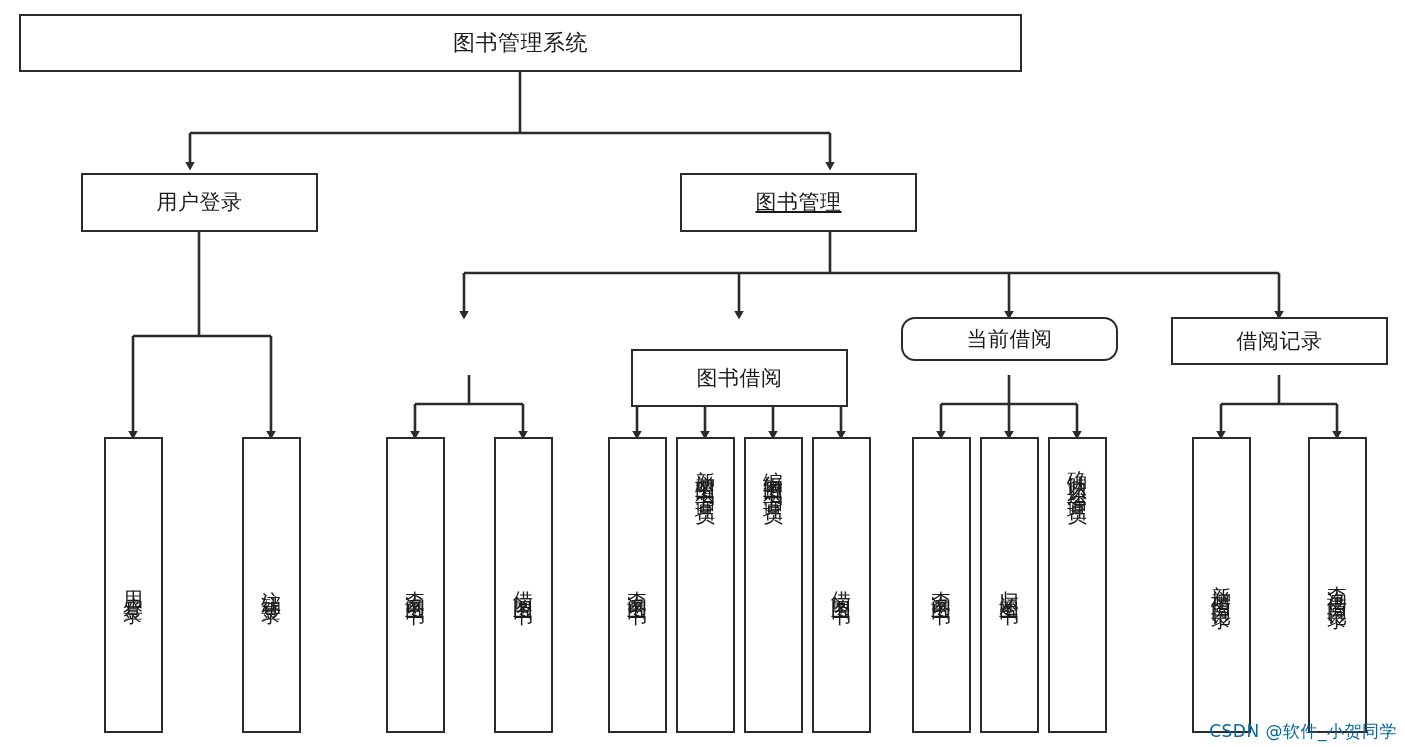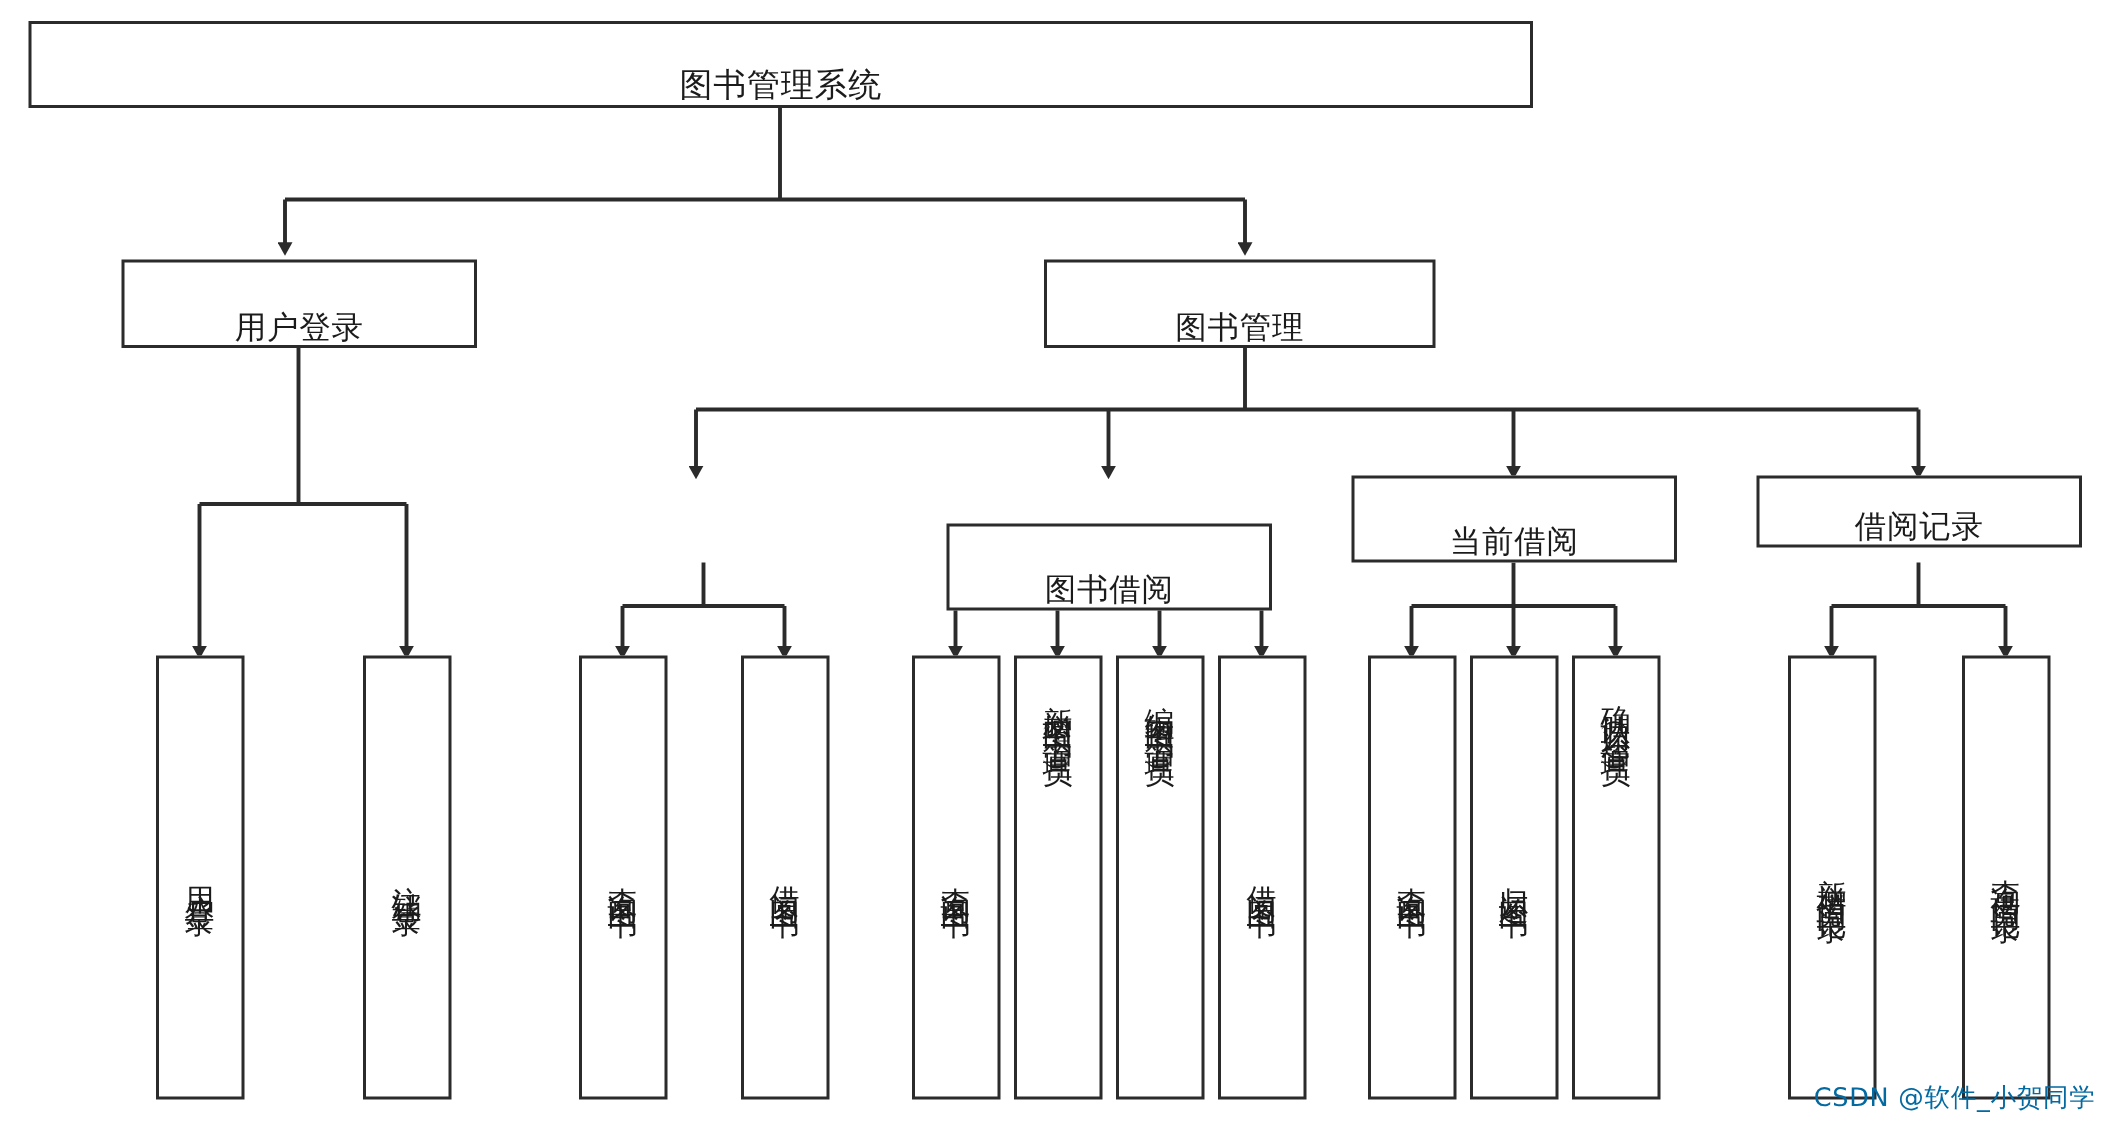--- a/index.html
+++ b/index.html
@@ -26,21 +26,21 @@
     top: 0;
     width: 1405px;
     height: 747px;
     pointer-events: none;
   }
   .node {
     position: absolute;
     border: 2px solid #2b2b2b;
     background: #ffffff;
     display: flex;
-    align-items: flex-end;
+    align-items: center;
     justify-content: center;
     text-align: center;
     z-index: 3;
   }
   .node .lbl {
     display: block;
     line-height: 1.08;
     letter-spacing: 0.5px;
     color: #1b1b1b;
   }
@@ -135,30 +135,30 @@
   </svg>
 
   <div class="node h" id="n-root" style="left:19px; top:14px; width:1003px; height:58px;">
     <span class="lbl">图书管理系统</span>
   </div>
 
   <div class="node h" id="n-user-login" style="left:81px; top:173px; width:237px; height:59px;">
     <span class="lbl">用户登录</span>
   </div>
 
-  <div class="node h" id="n-book-manage" style="left:696px; top:173px; width:261px; height:59px;">
+  <div class="node h" id="n-book-manage" style="left:680px; top:173px; width:237px; height:59px;text-decoration:underline;">
     <span class="lbl">图书管理</span>
   </div>
 
 
   <div class="node h" id="n-book-borrow" style="left:631px; top:317px; width:217px; height:58px;margin-top:32px;">
     <span class="lbl">图书借阅</span>
   </div>
 
-  <div class="node h" id="n-current-borrow" style="left:901px; top:317px; width:217px; height:58px;">
+  <div class="node h" id="n-current-borrow" style="left:901px; top:317px; width:217px; height:44px;border-radius:14px;">
     <span class="lbl">当前借阅</span>
   </div>
 
   <div class="node h" id="n-borrow-record" style="left:1171px; top:317px; width:217px; height:48px;">
     <span class="lbl">借阅记录</span>
   </div>
 
   <div class="node v mid" style="left:104px; top:437px; width:59px; height:296px;">
     <span class="lbl">用户登录</span>
   </div>

